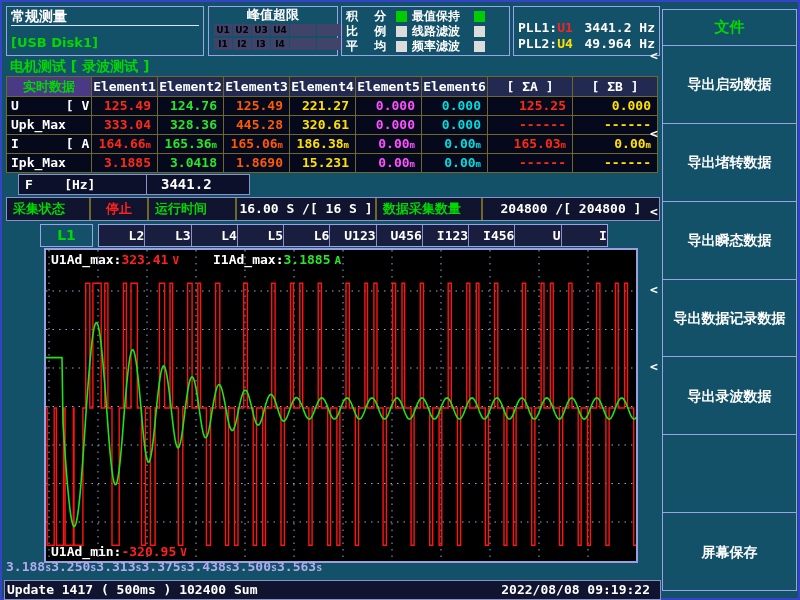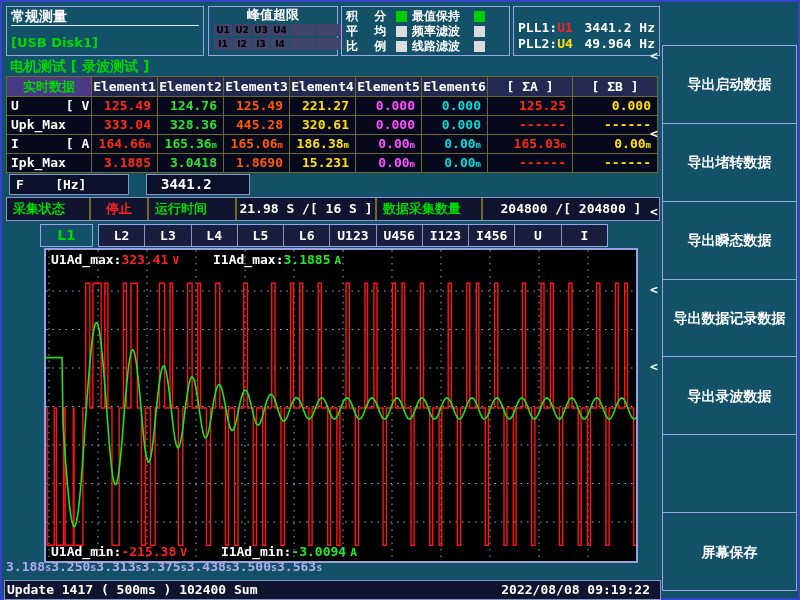--- a/index.html
+++ b/index.html
@@ -40,37 +40,37 @@
   #meas-table{position:absolute;left:4px;top:74px;width:652px;
     display:grid;grid-template-columns:84px repeat(6,65px) 84px 84px;
     gap:1px;background:#6f682b;border:1px solid #6f682b;
     font-family:"DejaVu Sans Mono",monospace;}
   #meas-table .hc{background:#222a52;color:#fff;font-weight:bold;font-size:13px;text-align:center;height:19px;line-height:19px;}
   #meas-table .corner{background:#4a3a85;color:#00d800;}
   #meas-table .lc{background:#06091c;color:#fff;font-weight:bold;font-size:13px;height:18px;line-height:18px;padding-left:4px;white-space:pre;}
   #meas-table .vc{background:#06091c;font-weight:bold;font-size:13px;height:18px;line-height:18px;text-align:right;padding-right:6px;}
   .msuf{font-size:9px;}
   
-  #f-label{left:7px;top:172px;width:120px;height:21px;background:#0c102a;border-color:#8a92c8;
+  #f-label{left:16px;top:172px;width:138px;height:21px;background:#0c102a;border-color:#8a92c8;
     color:#fff;font-weight:bold;font-size:13px;line-height:19px;padding-left:6px;white-space:pre;}
   #f-value{left:144px;top:172px;width:104px;height:21px;background:#0c102a;border-color:#8a92c8;
     color:#fff;font-weight:bold;font-size:14px;line-height:19px;padding-left:14px;}
   
   #acq-row{left:4px;top:195px;width:654px;height:24px;background:#10142e;border-color:#8a92c8;
     display:flex;align-items:center;font-size:13px;font-weight:bold;}
   .seg{height:100%;line-height:22px;border-right:2px solid #6f682b;white-space:nowrap;overflow:hidden;}
   .seg.g{color:#00d800;padding-left:6px;}
   .seg.r{color:#ff2020;text-align:center;}
   .seg.w{color:#fff;text-align:center;font-family:"DejaVu Sans Mono",monospace;}
   
   #tab-l1{left:38px;top:222px;width:53px;height:23px;background:#135169;
     color:#00d800;font-weight:bold;font-size:14px;text-align:center;line-height:21px;}
   #tab-strip{left:96px;top:222px;width:510px;height:23px;background:#191e3e;display:flex;}
   .tab{flex:1;border-right:1px solid #8a92cc;color:#fff;font-weight:bold;font-size:13px;
-    text-align:center;line-height:21px;font-family:"DejaVu Sans Mono",monospace;}
+    text-align:right;line-height:21px;font-family:"DejaVu Sans Mono",monospace;}
   .tab:last-child{border-right:none;}
   
   #wave{left:42px;top:246px;width:594px;height:315px;background:#000;border:2px solid #98a0e0;overflow:hidden;}
   #wave svg{position:absolute;left:0;top:0;}
   .wlabels{position:absolute;left:5px;display:flex;gap:34px;font-family:"DejaVu Sans Mono",monospace;
     font-weight:bold;font-size:13px;white-space:nowrap;align-items:flex-end;}
   .wlabels.top{top:2px;}
   .wlabels.bot{bottom:2px;}
   .wname{color:#fff;}
   .wunit{font-size:11px;margin-left:4px;}
@@ -129,29 +129,29 @@
 
   <div class="panel" id="p-tog">
     <div id="toggle-rows">
         <div class="tg-row">
           <span class="tg-l">积 分</span>
           <span class="cb on"></span>
           <span class="tg-r">最值保持</span>
           <span class="cb on"></span>
         </div>
         <div class="tg-row">
+          <span class="tg-l">比 例</span>
+          <span class="cb"></span>
+          <span class="tg-r">线路滤波</span>
+          <span class="cb"></span>
+        </div>
+        <div class="tg-row">
           <span class="tg-l">平 均</span>
           <span class="cb"></span>
           <span class="tg-r">频率滤波</span>
-          <span class="cb"></span>
-        </div>
-        <div class="tg-row">
-          <span class="tg-l">比 例</span>
-          <span class="cb"></span>
-          <span class="tg-r">线路滤波</span>
           <span class="cb"></span>
         </div>
       </div>
   </div>
 
   <div class="panel" id="p-pll">
     <div id="pll-rows"></div>
   <div class="pll-row">
         <span>PLL1:</span>
         <span style="color: rgb(255, 32, 32);">U1</span>
@@ -214,21 +214,21 @@
       <div class="vc" style="color: rgb(255, 224, 0);">------</div>
     </div>
 
   <div class="panel mono" id="f-label">F    [Hz]</div>
   <div class="panel mono" id="f-value">3441.2</div>
 
   <div class="panel" id="acq-row">
     <div class="seg g" style="flex:0 0 84px">采集状态</div>
     <div class="seg r" style="flex:0 0 58px">停止</div>
     <div class="seg g" style="flex:0 0 88px">运行时间</div>
-    <div class="seg w" style="flex:0 0 140px">21.98 S /[ 16 S ]</div>
+    <div class="seg w" style="flex:0 0 140px">16.00 S /[ 16 S ]</div>
     <div class="seg g" style="flex:0 0 106px">数据采集数量</div>
     <div class="seg w" style="flex:1;border-right:none">204800 /[ 204800 ]</div>
   </div>
 
   <div class="panel" id="tab-l1">L1</div>
   <div class="panel" id="tab-strip">
       <div class="tab">L2</div>
       <div class="tab">L3</div>
       <div class="tab">L4</div>
       <div class="tab">L5</div>
@@ -264,40 +264,40 @@
         <line x1="0" y1="233.5" x2="594" y2="233.5" stroke="#9aa6d8" stroke-width="1" stroke-dasharray="1.5 5"></line>
         <line x1="0" y1="272" x2="594" y2="272" stroke="#9aa6d8" stroke-width="1" stroke-dasharray="1.5 5"></line>
         <path d="M0,158 L1.1,158 L1.1,295.2 L8.2,295.2 L8.2,158 L10.4,158 L10.4,295.2 L17.5,295.2 L17.5,158 L19.1,158 L19.1,295.2 L27.3,295.2 L27.3,158 L28.0,158 L28.0,295.2 L36.9,295.2 L36.9,158 L39.7,158 L39.7,33.3 L43.8,33.3 L43.8,158 L46.9,158 L46.9,33.3 L55.2,33.3 L55.2,158 L58.8,158 L58.8,33.3 L61.9,33.3 L61.9,158 L66.0,158 L66.0,295.2 L73.2,295.2 L73.2,158 L77.4,158 L77.4,33.3 L80.4,33.3 L80.4,158 L85.0,158 L85.0,33.3 L91.3,33.3 L91.3,158 L95.5,158 L95.5,295.2 L99.4,295.2 L99.4,158 L104.4,158 L104.4,295.2 L109.1,295.2 L109.1,158 L113.4,158 L113.4,33.3 L118.6,33.3 L118.6,158 L124.0,158 L124.0,33.3 L126.6,33.3 L126.6,158 L132.3,158 L132.3,295.2 L136.8,295.2 L136.8,158 L141.6,158 L141.6,33.3 L146.1,33.3 L146.1,158 L151.8,158 L151.8,33.3 L154.5,33.3 L154.5,158 L160.4,158 L160.4,295.2 L164.5,295.2 L164.5,158 L169.6,158 L169.6,33.3 L173.8,33.3 L173.8,158 L179.5,158 L179.5,295.2 L182.5,295.2 L182.5,158 L188.5,158 L188.5,295.2 L192.0,295.2 L192.0,158 L197.7,158 L197.7,33.3 L201.4,33.3 L201.4,158 L207.2,158 L207.2,295.2 L210.5,295.2 L210.5,158 L216.7,158 L216.7,295.2 L219.5,295.2 L219.5,158 L225.7,158 L225.7,33.3 L229.1,33.3 L229.1,158 L235.0,158 L235.0,295.2 L238.4,295.2 L238.4,158 L244.5,158 L244.5,33.3 L247.4,33.3 L247.4,158 L253.8,158 L253.8,33.3 L256.7,33.3 L256.7,158 L262.9,158 L262.9,295.2 L266.1,295.2 L266.1,158 L272.2,158 L272.2,33.3 L275.4,33.3 L275.4,158 L281.7,158 L281.7,295.2 L284.5,295.2 L284.5,158 L290.9,158 L290.9,295.2 L293.9,295.2 L293.9,158 L300.0,158 L300.0,33.3 L303.3,33.3 L303.3,158 L309.3,158 L309.3,295.2 L312.5,295.2 L312.5,158 L318.9,158 L318.9,33.3 L321.5,33.3 L321.5,158 L327.9,158 L327.9,33.3 L331.0,33.3 L331.0,158 L337.1,158 L337.1,295.2 L340.4,295.2 L340.4,158 L346.5,158 L346.5,33.3 L349.6,33.3 L349.6,158 L356.0,158 L356.0,33.3 L358.6,33.3 L358.6,158 L365.1,158 L365.1,295.2 L368.1,295.2 L368.1,158 L374.3,158 L374.3,33.3 L377.5,33.3 L377.5,158 L383.7,158 L383.7,295.2 L386.7,295.2 L386.7,158 L393.1,158 L393.1,295.2 L395.8,295.2 L395.8,158 L402.2,158 L402.2,33.3 L405.3,33.3 L405.3,158 L411.4,158 L411.4,295.2 L414.6,295.2 L414.6,158 L420.8,158 L420.8,33.3 L423.8,33.3 L423.8,158 L430.3,158 L430.3,33.3 L432.9,33.3 L432.9,158 L439.3,158 L439.3,295.2 L442.4,295.2 L442.4,158 L448.5,158 L448.5,33.3 L451.8,33.3 L451.8,158 L458.0,158 L458.0,295.2 L460.9,295.2 L460.9,158 L467.4,158 L467.4,295.2 L470.1,295.2 L470.1,158 L476.4,158 L476.4,33.3 L479.6,33.3 L479.6,158 L485.7,158 L485.7,295.2 L488.9,295.2 L488.9,158 L495.1,158 L495.1,33.3 L498.0,33.3 L498.0,158 L504.4,158 L504.4,33.3 L507.2,33.3 L507.2,158 L513.5,158 L513.5,295.2 L516.7,295.2 L516.7,158 L522.8,158 L522.8,33.3 L526.0,33.3 L526.0,158 L532.2,158 L532.2,295.2 L535.1,295.2 L535.1,158 L541.5,158 L541.5,295.2 L544.4,295.2 L544.4,158 L550.6,158 L550.6,33.3 L553.9,33.3 L553.9,158 L559.9,158 L559.9,295.2 L563.1,295.2 L563.1,158 L569.4,158 L569.4,33.3 L572.2,33.3 L572.2,158 L578.6,158 L578.6,33.3 L581.5,33.3 L581.5,158 L587.7,158 L587.7,295.2 L591.0,295.2 L591.0,158 L594,158" fill="none" stroke="#ff1414" stroke-width="1.4"></path>
         <path d="M0,107.6 L1,107.6 L2,107.6 L3,107.6 L4,107.6 L5,107.6 L6,107.6 L7,107.6 L8,107.6 L9,107.6 L10,107.6 L11,107.6 L12,107.6 L13,107.6 L14,107.6 L15,107.6 L16,107.6 L17,173.4 L18,188.5 L19,202.9 L20,216.6 L21,229.3 L22,240.8 L23,251.0 L24,259.6 L25,266.6 L26,271.8 L27,275.2 L28,276.6 L29,276.0 L30,273.5 L31,269.0 L32,262.6 L33,254.4 L34,244.6 L35,233.4 L36,220.8 L37,207.3 L38,192.9 L39,178.1 L40,163.0 L41,148.9 L42,135.7 L43,123.1 L44,111.4 L45,100.9 L46,91.7 L47,84.2 L48,78.4 L49,74.6 L50,72.7 L51,72.9 L52,75.1 L53,79.3 L54,85.4 L55,93.2 L56,102.6 L57,113.2 L58,124.9 L59,137.2 L60,150.0 L61,163.2 L62,176.9 L63,189.9 L64,201.8 L65,212.2 L66,221.0 L67,227.7 L68,232.3 L69,234.7 L70,234.6 L71,232.3 L72,227.6 L73,220.9 L74,212.3 L75,202.1 L76,190.6 L77,178.2 L78,165.4 L79,153.0 L80,141.7 L81,131.1 L82,121.6 L83,113.5 L84,107.0 L85,102.5 L86,100.1 L87,99.7 L88,101.5 L89,105.3 L90,111.0 L91,118.4 L92,127.1 L93,136.8 L94,147.2 L95,157.8 L96,169.3 L97,180.2 L98,190.0 L99,198.3 L100,204.9 L101,209.5 L102,212.0 L103,212.2 L104,210.1 L105,205.9 L106,199.8 L107,192.1 L108,183.0 L109,173.0 L110,162.6 L111,152.7 L112,143.6 L113,135.3 L114,128.1 L115,122.4 L116,118.4 L117,116.2 L118,116.0 L119,117.6 L120,121.1 L121,126.2 L122,132.6 L123,140.1 L124,148.4 L125,156.9 L126,166.0 L127,174.7 L128,182.5 L129,188.9 L130,193.7 L131,196.8 L132,197.9 L133,197.0 L134,194.3 L135,189.8 L136,183.8 L137,176.7 L138,168.8 L139,160.5 L140,152.8 L141,145.7 L142,139.3 L143,134.0 L144,130.1 L145,127.6 L146,126.7 L147,127.5 L148,129.8 L149,133.5 L150,138.4 L151,144.3 L152,150.7 L153,157.4 L154,164.6 L155,171.4 L156,177.4 L157,182.2 L158,185.6 L159,187.5 L160,187.7 L161,186.4 L162,183.6 L163,179.4 L164,174.2 L165,168.2 L166,161.7 L167,155.5 L168,149.8 L169,144.7 L170,140.4 L171,137.2 L172,135.2 L173,134.5 L174,135.1 L175,136.9 L176,139.9 L177,143.9 L178,148.5 L179,153.6 L180,159.0 L181,164.6 L182,169.7 L183,174.0 L184,177.4 L185,179.6 L186,180.5 L187,180.2 L188,178.5 L189,175.8 L190,172.1 L191,167.6 L192,162.7 L193,157.6 L194,153.1 L195,149.0 L196,145.5 L197,142.7 L198,140.9 L199,140.2 L200,140.4 L201,141.7 L202,143.9 L203,146.9 L204,150.5 L205,154.4 L206,158.5 L207,162.9 L208,166.9 L209,170.2 L210,172.8 L211,174.5 L212,175.2 L213,174.8 L214,173.4 L215,171.2 L216,168.2 L217,164.7 L218,160.9 L219,157.0 L220,153.6 L221,150.5 L222,147.9 L223,145.9 L224,144.7 L225,144.4 L226,144.8 L227,146.0 L228,147.9 L229,150.4 L230,153.3 L231,156.4 L232,159.7 L233,163.0 L234,165.9 L235,168.3 L236,170.0 L237,170.9 L238,171.1 L239,170.4 L240,169.1 L241,167.1 L242,164.5 L243,161.7 L244,158.7 L245,155.9 L246,153.3 L247,151.1 L248,149.4 L249,148.2 L250,147.6 L251,147.7 L252,148.4 L253,149.7 L254,151.4 L255,153.5 L256,155.8 L257,158.3 L258,161.1 L259,163.6 L260,165.8 L261,167.5 L262,168.6 L263,169.1 L264,168.9 L265,168.0 L266,166.5 L267,164.5 L268,162.0 L269,159.4 L270,156.7 L271,154.3 L272,152.1 L273,150.3 L274,148.9 L275,148.1 L276,147.9 L277,148.4 L278,149.4 L279,151.0 L280,153.0 L281,155.3 L282,157.8 L283,160.5 L284,163.1 L285,165.4 L286,167.2 L287,168.4 L288,169.0 L289,169.0 L290,168.2 L291,166.8 L292,164.8 L293,162.4 L294,159.8 L295,157.1 L296,154.7 L297,152.4 L298,150.5 L299,149.1 L300,148.2 L301,147.9 L302,148.3 L303,149.3 L304,150.8 L305,152.7 L306,155.0 L307,157.5 L308,160.2 L309,162.8 L310,165.2 L311,167.0 L312,168.3 L313,169.0 L314,169.0 L315,168.3 L316,166.9 L317,165.0 L318,162.7 L319,160.0 L320,157.3 L321,154.8 L322,152.6 L323,150.6 L324,149.1 L325,148.2 L326,147.9 L327,148.2 L328,149.2 L329,150.7 L330,152.6 L331,154.9 L332,157.4 L333,160.1 L334,162.7 L335,165.1 L336,167.0 L337,168.3 L338,169.0 L339,169.0 L340,168.3 L341,167.0 L342,165.1 L343,162.7 L344,160.1 L345,157.4 L346,154.9 L347,152.6 L348,150.7 L349,149.2 L350,148.2 L351,147.9 L352,148.2 L353,149.2 L354,150.6 L355,152.6 L356,154.9 L357,157.3 L358,160.1 L359,162.7 L360,165.0 L361,167.0 L362,168.3 L363,169.0 L364,169.0 L365,168.3 L366,167.0 L367,165.1 L368,162.7 L369,160.1 L370,157.4 L371,154.9 L372,152.6 L373,150.7 L374,149.2 L375,148.2 L376,147.9 L377,148.2 L378,149.2 L379,150.7 L380,152.6 L381,154.9 L382,157.4 L383,160.1 L384,162.7 L385,165.1 L386,167.0 L387,168.3 L388,169.0 L389,169.0 L390,168.3 L391,167.0 L392,165.0 L393,162.7 L394,160.0 L395,157.3 L396,154.8 L397,152.6 L398,150.6 L399,149.1 L400,148.2 L401,147.9 L402,148.3 L403,149.2 L404,150.7 L405,152.7 L406,155.0 L407,157.4 L408,160.2 L409,162.8 L410,165.1 L411,167.0 L412,168.3 L413,169.0 L414,169.0 L415,168.3 L416,166.9 L417,165.0 L418,162.6 L419,160.0 L420,157.2 L421,154.8 L422,152.5 L423,150.6 L424,149.1 L425,148.2 L426,147.9 L427,148.3 L428,149.2 L429,150.8 L430,152.7 L431,155.0 L432,157.5 L433,160.3 L434,162.9 L435,165.2 L436,167.1 L437,168.4 L438,169.0 L439,169.0 L440,168.2 L441,166.8 L442,164.9 L443,162.5 L444,159.8 L445,157.1 L446,154.7 L447,152.4 L448,150.5 L449,149.1 L450,148.2 L451,147.9 L452,148.3 L453,149.3 L454,150.8 L455,152.8 L456,155.1 L457,157.6 L458,160.4 L459,163.0 L460,165.3 L461,167.2 L462,168.4 L463,169.0 L464,169.0 L465,168.2 L466,166.8 L467,164.8 L468,162.4 L469,159.7 L470,157.0 L471,154.6 L472,152.3 L473,150.4 L474,149.0 L475,148.2 L476,147.9 L477,148.3 L478,149.4 L479,150.9 L480,152.9 L481,155.3 L482,157.8 L483,160.5 L484,163.1 L485,165.4 L486,167.2 L487,168.5 L488,169.0 L489,168.9 L490,168.1 L491,166.7 L492,164.7 L493,162.3 L494,159.6 L495,156.9 L496,154.5 L497,152.2 L498,150.3 L499,148.9 L500,148.1 L501,147.9 L502,148.4 L503,149.4 L504,151.0 L505,153.0 L506,155.4 L507,157.9 L508,160.6 L509,163.2 L510,165.5 L511,167.3 L512,168.5 L513,169.1 L514,168.9 L515,168.1 L516,166.6 L517,164.6 L518,162.2 L519,159.5 L520,156.8 L521,154.3 L522,152.1 L523,150.3 L524,148.9 L525,148.1 L526,147.9 L527,148.4 L528,149.5 L529,151.1 L530,153.1 L531,155.5 L532,158.0 L533,160.8 L534,163.4 L535,165.6 L536,167.4 L537,168.6 L538,169.1 L539,168.9 L540,168.0 L541,166.5 L542,164.5 L543,162.0 L544,159.3 L545,156.7 L546,154.2 L547,152.0 L548,150.2 L549,148.8 L550,148.1 L551,147.9 L552,148.4 L553,149.5 L554,151.2 L555,153.3 L556,155.6 L557,158.1 L558,160.9 L559,163.5 L560,165.7 L561,167.5 L562,168.6 L563,169.1 L564,168.9 L565,168.0 L566,166.4 L567,164.4 L568,161.9 L569,159.2 L570,156.5 L571,154.1 L572,151.9 L573,150.1 L574,148.8 L575,148.1 L576,148.0 L577,148.5 L578,149.6 L579,151.3 L580,153.4 L581,155.7 L582,158.3 L583,161.0 L584,163.6 L585,165.8 L586,167.5 L587,168.6 L588,169.1 L589,168.8 L590,167.9 L591,166.3 L592,164.2 L593,161.8 L594,159.0" fill="none" stroke="#17e617" stroke-width="1.6"></path>
       </svg>
     <div class="wlabels top" id="wmax">
         <span><span class="wname">U1Ad_max:</span><span style="color: rgb(255, 32, 32);">323.41</span><span class="wunit" style="color: rgb(255, 32, 32);">V</span></span>
         <span><span class="wname">I1Ad_max:</span><span style="color: rgb(40, 230, 40);">3.1885</span><span class="wunit" style="color: rgb(40, 230, 40);">A</span></span>
       </div>
     <div class="wlabels bot" id="wmin">
-        <span><span class="wname">U1Ad_min:</span><span style="color: rgb(255, 32, 32);">-215.38</span><span class="wunit" style="color: rgb(255, 32, 32);">V</span></span>
-        <span><span class="wname">I1Ad_min:</span><span style="color: rgb(40, 230, 40);">-3.0094</span><span class="wunit" style="color: rgb(40, 230, 40);">A</span></span>
+        <span><span class="wname">U1Ad_min:</span><span style="color: rgb(255, 32, 32);">-320.95</span><span class="wunit" style="color: rgb(255, 32, 32);">V</span></span>
       </div>
   </div>
   <div id="ticks">
       <span class="tick">3.188<small>s</small></span>
       <span class="tick">3.250<small>s</small></span>
       <span class="tick">3.313<small>s</small></span>
       <span class="tick">3.375<small>s</small></span>
       <span class="tick">3.438<small>s</small></span>
       <span class="tick">3.500<small>s</small></span>
       <span class="tick">3.563<small>s</small></span>
     </div>
 
   <div class="panel" id="status-bar">
     <span class="l">Update    1417 ( 500ms ) 102400 Sum</span>
     <span class="r">2022/08/08  09:19:22</span>
   </div>
 
   <div id="sidebar">
+    <div id="sb-title">文件</div>
     <div id="sb-btns">
         <div class="sb-btn">导出启动数据<span class="sb-arrow">&lt;</span></div>
         <div class="sb-btn">导出堵转数据<span class="sb-arrow">&lt;</span></div>
         <div class="sb-btn">导出瞬态数据<span class="sb-arrow">&lt;</span></div>
         <div class="sb-btn">导出数据记录数据<span class="sb-arrow">&lt;</span></div>
         <div class="sb-btn">导出录波数据<span class="sb-arrow">&lt;</span></div>
         <div class="sb-btn"></div>
         <div class="sb-btn">屏幕保存</div>
       </div>
   </div>

